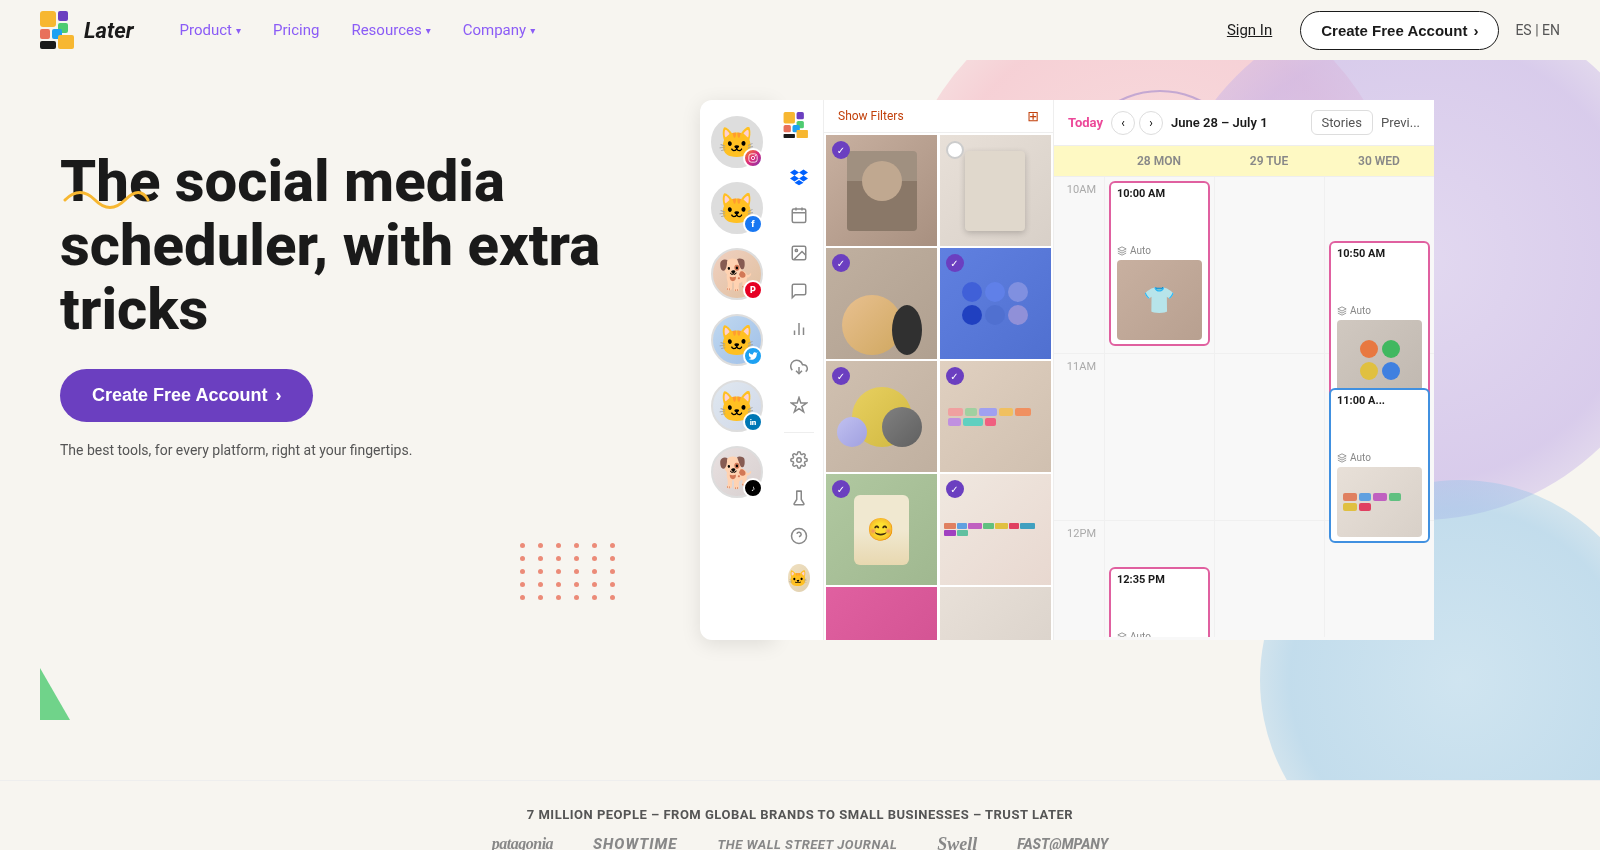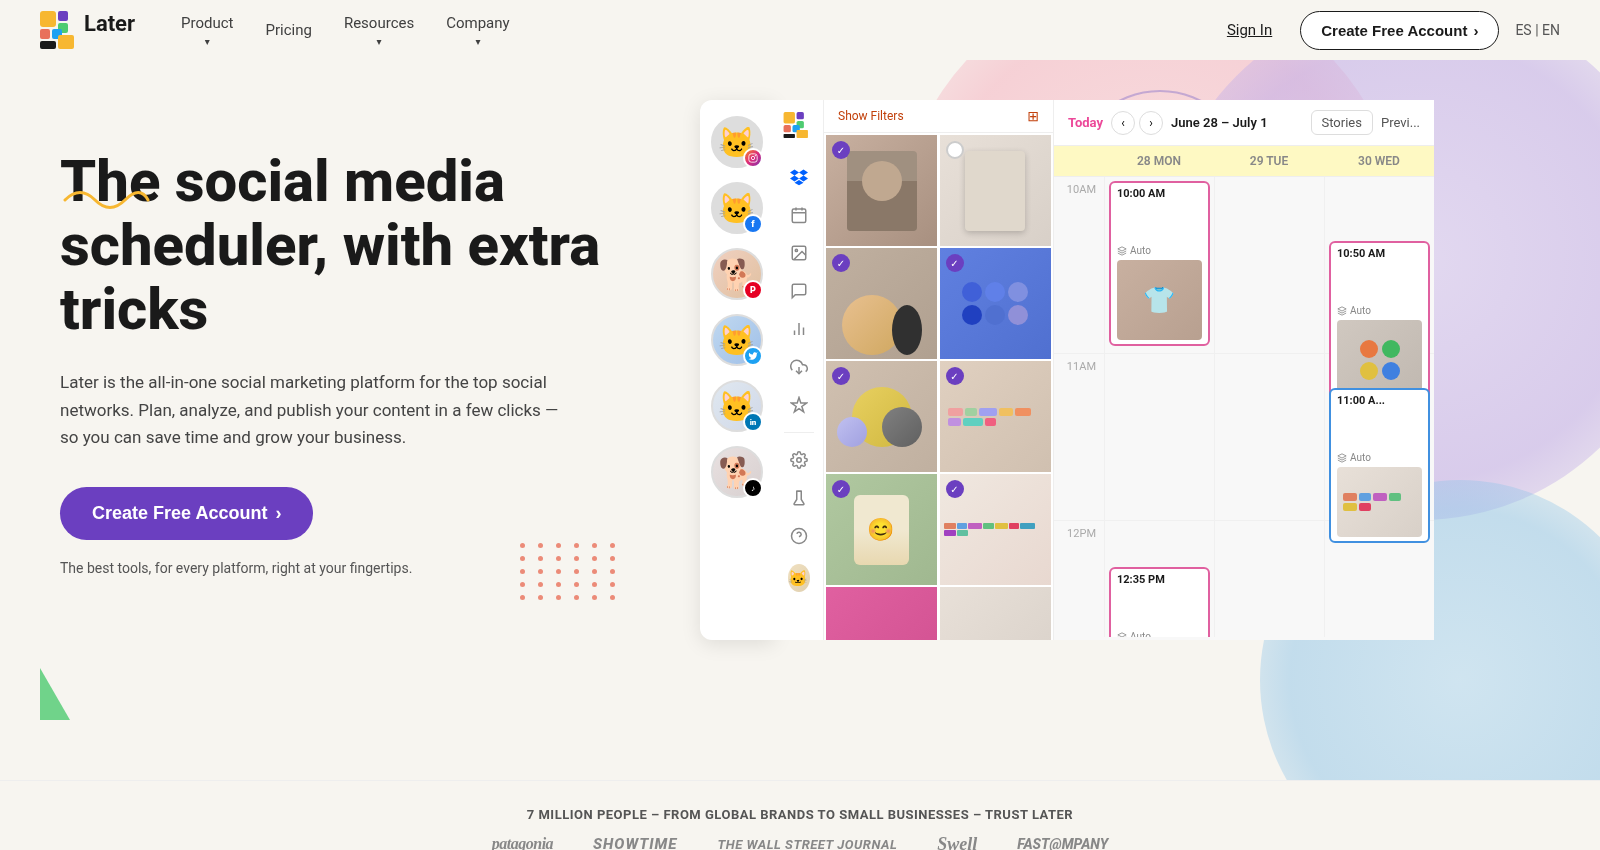--- a/index.html
+++ b/index.html
@@ -4,26 +4,26 @@
   <style>
     * { margin: 0; padding: 0; box-sizing: border-box; }
     body { font-family: -apple-system, BlinkMacSystemFont, 'Segoe UI', Roboto, sans-serif; background: #f7f5f0; width: 1600px; height: 850px; overflow: hidden; }
 
     
     nav {
       display: flex; align-items: center; justify-content: space-between;
       padding: 0 40px; height: 60px; background: #f7f5f0; position: relative; z-index: 10;
     }
     .nav-left { display: flex; align-items: center; gap: 8px; }
-    .logo { display: flex; gap: 6px; font-size: 22px; font-weight: 700; color: #1a1a1a; }
+    .logo { display: flex; align-items: center; gap: 6px; font-size: 22px; font-weight: 700; color: #1a1a1a; font-style: italic; }
     .logo-icon { width: 38px; height: 38px; }
     .nav-links { display: flex; align-items: center; gap: 4px; margin-left: 24px; }
     .nav-link {
       display: flex; align-items: center; gap: 4px;
-      padding: 8px 14px; font-size: 15px; color: #404040; cursor: pointer; border-radius: 6px; flex-direction: column;
+      padding: 8px 14px; font-size: 15px; color: #8b5cf6; cursor: pointer; border-radius: 6px;
     }
     .chevron { font-size: 10px; }
     .nav-right { display: flex; align-items: center; gap: 16px; }
     .sign-in { font-size: 15px; color: #1a1a1a; cursor: pointer; padding: 8px 12px; text-decoration: underline; }
     .cta-nav {
       background: #fff; border: 1.5px solid #1a1a1a; color: #1a1a1a;
       padding: 10px 20px; border-radius: 50px; font-size: 15px; font-weight: 600;
       cursor: pointer; display: flex; align-items: center; gap: 6px;
     }
     .lang { font-size: 14px; color: #555; }
@@ -318,21 +318,20 @@
   <div class="hero-left">
 
     <svg class="blob-yellow-line" width="90" height="40" viewBox="0 0 90 40">
       <path d="M5 20 Q20 5 35 20 Q50 35 65 20 Q80 5 88 20" stroke="#f7b731" stroke-width="3" fill="none" stroke-linecap="round"></path>
     </svg>
 
     <h1 class="hero-title">
       <span>The social media</span><br>
       <span>scheduler, with extra tricks</span>
     </h1>
-    <p class="hero-desc">Later is the all-in-one social marketing platform for the top social networks. Plan, analyze, and publish your content in a few clicks — so you can save time and grow your business.</p>
     <button class="cta-hero">
       <span>Create Free Account</span>
       <span>›</span>
     </button>
     <p class="hero-subtext">The best tools, for every platform, right at your fingertips.</p>
 
     <div class="dots-decoration">
       <div class="dots-grid">
         <div class="dot"></div>
           <div class="dot"></div>

